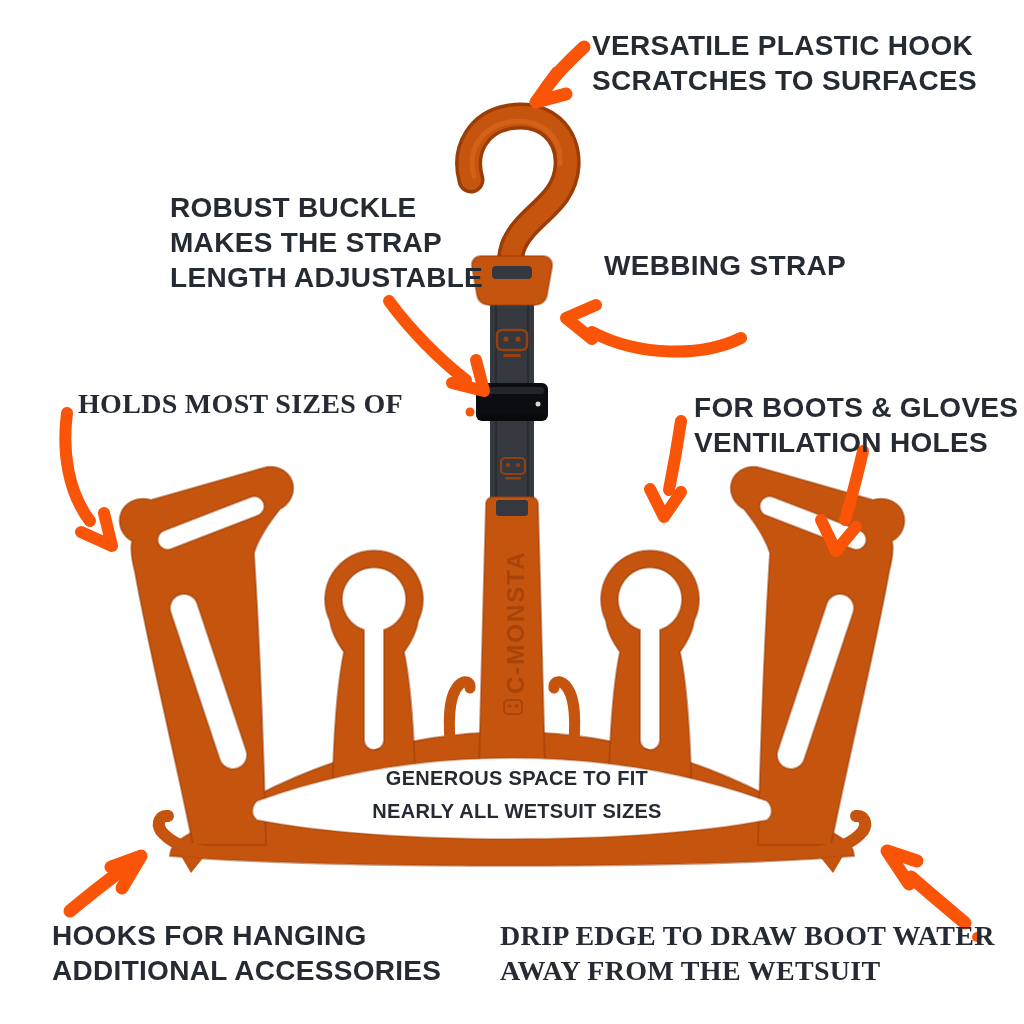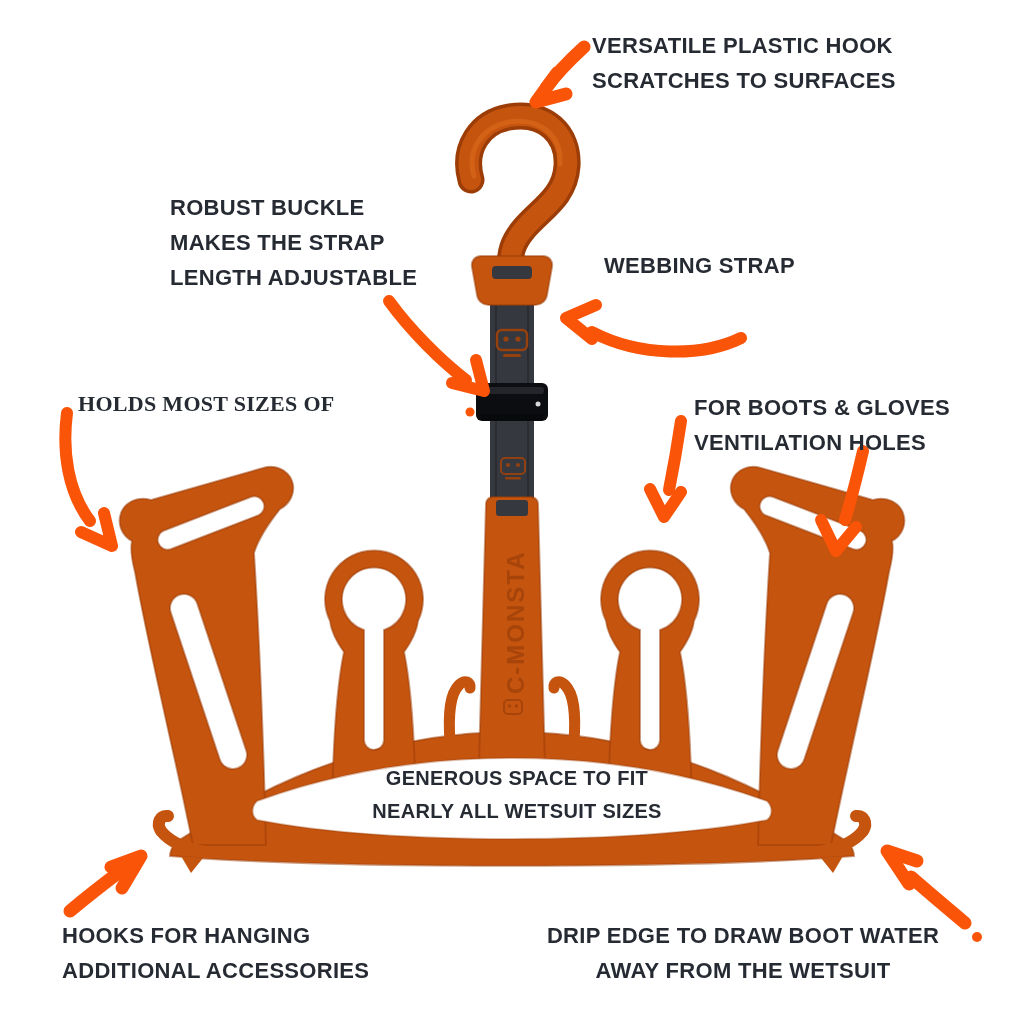--- a/index.html
+++ b/index.html
@@ -1,31 +1,31 @@
 <!DOCTYPE html>
 <html style="--c-hanger: #c5540f; --c-hangerDark: #9c3c06; --c-hangerLight: #de6c1d; --c-arrow: #f95408; --c-label: #262b33; --c-strap: #35383f; --c-strapDark: #26282e; --c-buckle: #0c0d10; --c-emboss: #a2420a; --c-white: #ffffff;"><head>
 <meta charset="utf-8">
 <style>
   html,body{margin:0;padding:0;background:#ffffff;}
   #stage{position:relative;width:1024px;height:1024px;overflow:hidden;background:#ffffff;
          font-family:"Liberation Sans","DejaVu Sans",sans-serif;}
   #art{position:absolute;left:0;top:0;width:1024px;height:1024px;}
   .ann{position:absolute;font-weight:800;color:var(--c-label,#262b33);
-       font-size:22px;line-height:35px;letter-spacing:.3px;white-space:nowrap;
+       font-size:28px;line-height:35px;letter-spacing:.3px;white-space:nowrap;
        text-transform:uppercase;}
   .ann span{display:block;}
   #ann-space{font-size:20px;line-height:33px;text-align:center;}
-  #ann-drip{text-align:center;}
+  #ann-drip{text-align:left;font-family:Liberation Serif, serif;}
   #ann-hook  {left:592px;top:28px;}
   #ann-buckle{left:140px;top:190px;margin-left:30px;}
   #ann-strap {left:604px;top:248px;}
   #ann-holds {left:78px;top:386px;font-family:Liberation Serif, serif;}
   #ann-vent  {left:694px;top:390px;}
   #ann-space {left:322px;top:762px;width:390px;}
-  #ann-hooks {left:52px;top:918px;margin-left:10px;}
+  #ann-hooks {left:52px;top:918px;}
   #ann-drip  {left:500px;top:918px;width:486px;}
   
   .fh{fill:var(--c-hanger,#c5540f);}
   .fw{fill:var(--c-white,#ffffff);}
   .sd{stroke:var(--c-hangerDark,#9c3c06);}
   .sh{stroke:var(--c-hanger,#c5540f);}
   .shl{stroke:var(--c-hangerLight,#de6c1d);}
   .sa{stroke:var(--c-arrow,#f95408);}
   .fa{fill:var(--c-arrow,#f95408);}
   .fstrap{fill:var(--c-strap,#35383f);}

